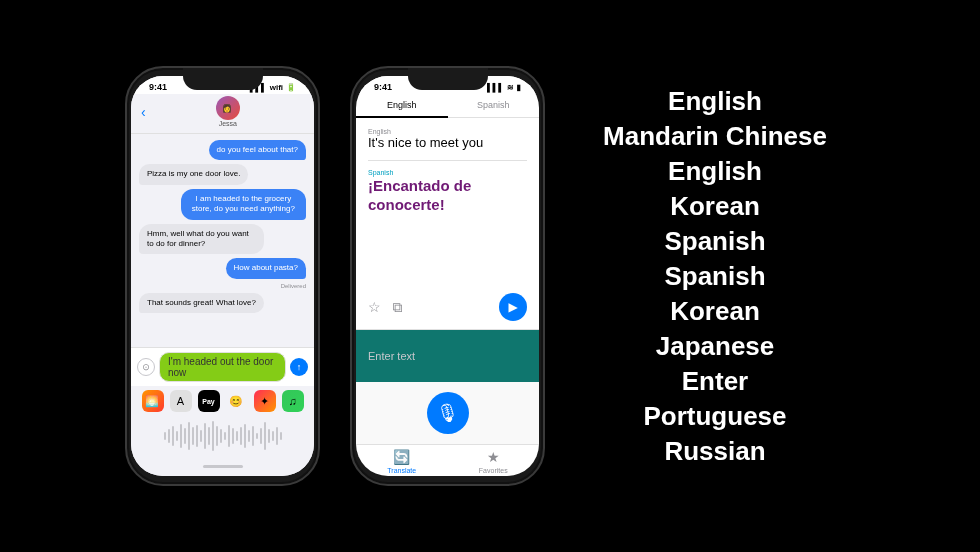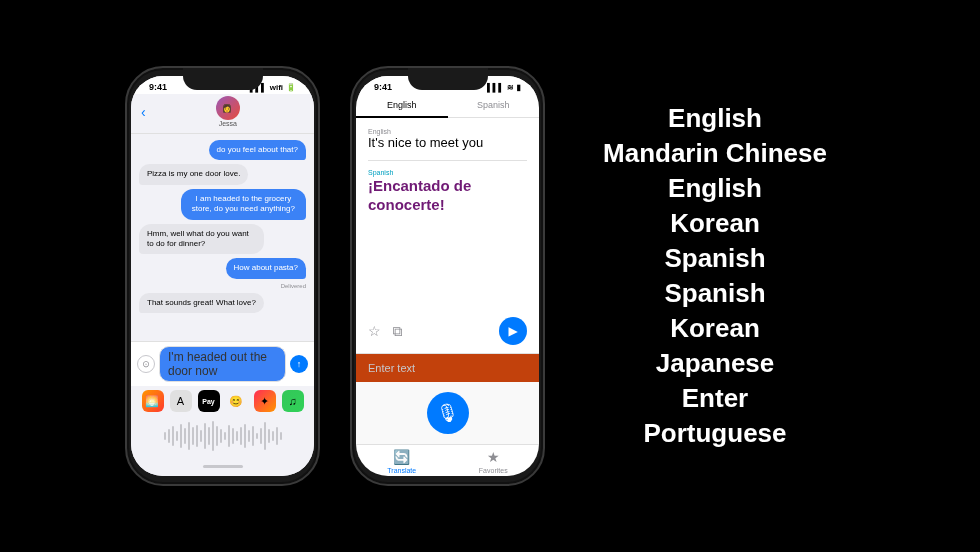--- a/index.html
+++ b/index.html
@@ -185,24 +185,24 @@
       border: 1px solid #c7c7cc;
       display: flex;
       align-items: center;
       justify-content: center;
       font-size: 9px;
       color: #8e8e93;
     }
 
     .input-field {
       flex: 1;
-      background: #3b82f6;
+      background: #84cc16;
       border-radius: 10px;
       padding: 3px 8px;
-      font-size: 12px;
+      font-size: 10px;
       color: #333;
       border: 1px solid #e0e0e0;
     }
 
     .send-btn {
       width: 18px;
       height: 18px;
       border-radius: 50%;
       background: #007aff;
       color: white;
@@ -357,25 +357,25 @@
       border-radius: 50%;
       background: #007aff;
       display: flex;
       align-items: center;
       justify-content: center;
       color: white;
       font-size: 12px;
     }
 
     .enter-text {
-      padding: 8px 12px;
+      padding: 20px 12px;
       font-size: 11px;
       color: #c7c7cc;
       border-top: 1px solid #e0e0e0;
-      background: #c2410c;
+      background: #0f766e;
     }
 
     .mic-container {
       display: flex;
       justify-content: center;
       padding: 10px;
       background: #f9f9f9;
     }
 
     .mic-btn {
@@ -614,13 +614,14 @@
   <div class="lang-item">English</div>
   <div class="lang-item">Mandarin Chinese</div>
   <div class="lang-item">English</div>
   <div class="lang-item">Korean</div>
   <div class="lang-item">Spanish</div>
   <div class="lang-item">Spanish</div>
   <div class="lang-item">Korean</div>
   <div class="lang-item">Japanese</div>
   <div class="lang-item">Enter</div>
   <div class="lang-item">Portuguese</div>
+  <div class="lang-item">Russian</div>
 </div>
 
 </body></html>

